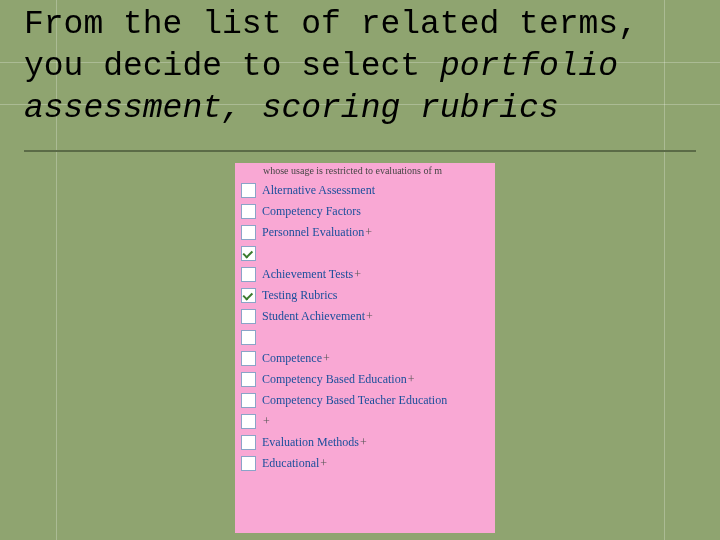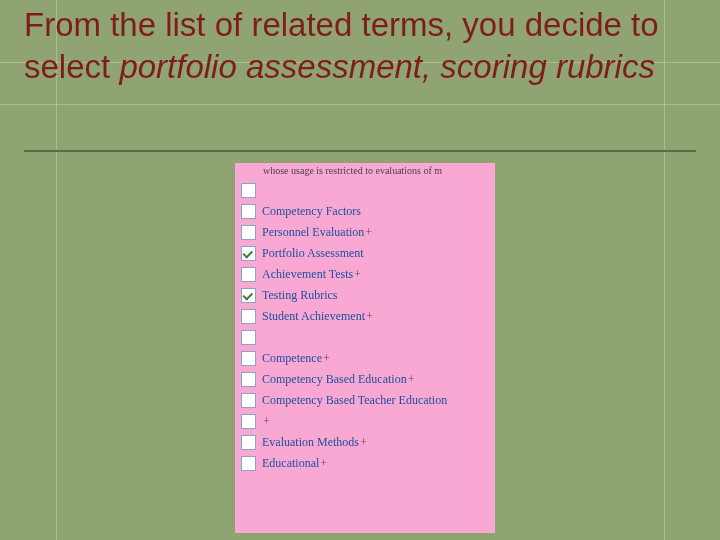--- a/index.html
+++ b/index.html
@@ -3,21 +3,21 @@
 <meta charset="utf-8">
 <style>
   html,body{margin:0;padding:0}
   body{width:720px;height:540px;background:#8fa470;font-family:Verdana,Geneva,sans-serif;position:relative;overflow:hidden}
 
   
   .grid-line{position:absolute;background:rgba(255,255,255,.25)}
   .gl-h{left:0;right:0;height:1px}
   .gl-v{top:0;bottom:0;width:1px}
 
-  .title-block{position:absolute;left:24px;top:4px;right:24px;padding:0;color:#7f1d1d;font-family:Liberation Sans, sans-serif;font-size:33px;line-height:1.28}
+  .title-block{position:absolute;left:24px;top:4px;right:24px;padding:0;color:#000000;font-family:Liberation Mono, monospace;font-size:33px;line-height:1.28}
   .title-block .italic{font-style:italic}
   .title-rule{position:absolute;left:24px;right:24px;top:150px;height:2px;background:#5b6b47}
 
   .shot{position:absolute;left:235px;top:163px;width:260px;height:370px;background:#f9a8d4;overflow:hidden;font-family:Liberation Serif, serif}
   .snippet{font-size:10px;color:#454545;padding:2px 4px 4px 28px;white-space:nowrap}
 
   .term-list{list-style:none;margin:0;padding:0}
   .term-list li{display:flex;align-items:center;height:21px;padding-left:6px;white-space:nowrap}
   .cb{width:13px;height:13px;border:1px solid #8aa4c8;background:#fff;margin-right:6px;display:flex;align-items:center;justify-content:center;flex:none}
   .cb.checked::before{content:"";display:block;width:7px;height:4px;border-left:2px solid #3a7a2d;border-bottom:2px solid #3a7a2d;transform:rotate(-45deg) translateY(-1px)}
@@ -35,33 +35,33 @@
 <div class="title-block">
   <span>From the list of related terms, you decide to select </span><span class="italic">portfolio assessment, scoring rubrics</span>
 </div>
 <div class="title-rule"></div>
 
 <div class="shot">
   <div class="snippet">whose usage is restricted to evaluations of m</div>
   <ul class="term-list" id="term-list">
       <li>
         <span class="cb"></span>
+        <span class="term-label">Alternative Assessment</span>
       </li>
       <li>
         <span class="cb"></span>
         <span class="term-label">Competency Factors</span>
       </li>
       <li>
         <span class="cb"></span>
         <span class="term-label">Personnel Evaluation</span>
         <span class="plus">+</span>
       </li>
       <li>
         <span class="cb checked"></span>
-        <span class="term-label">Portfolio Assessment</span>
       </li>
       <li>
         <span class="cb"></span>
         <span class="term-label">Achievement Tests</span>
         <span class="plus">+</span>
       </li>
       <li>
         <span class="cb checked"></span>
         <span class="term-label">Testing Rubrics</span>
       </li>

